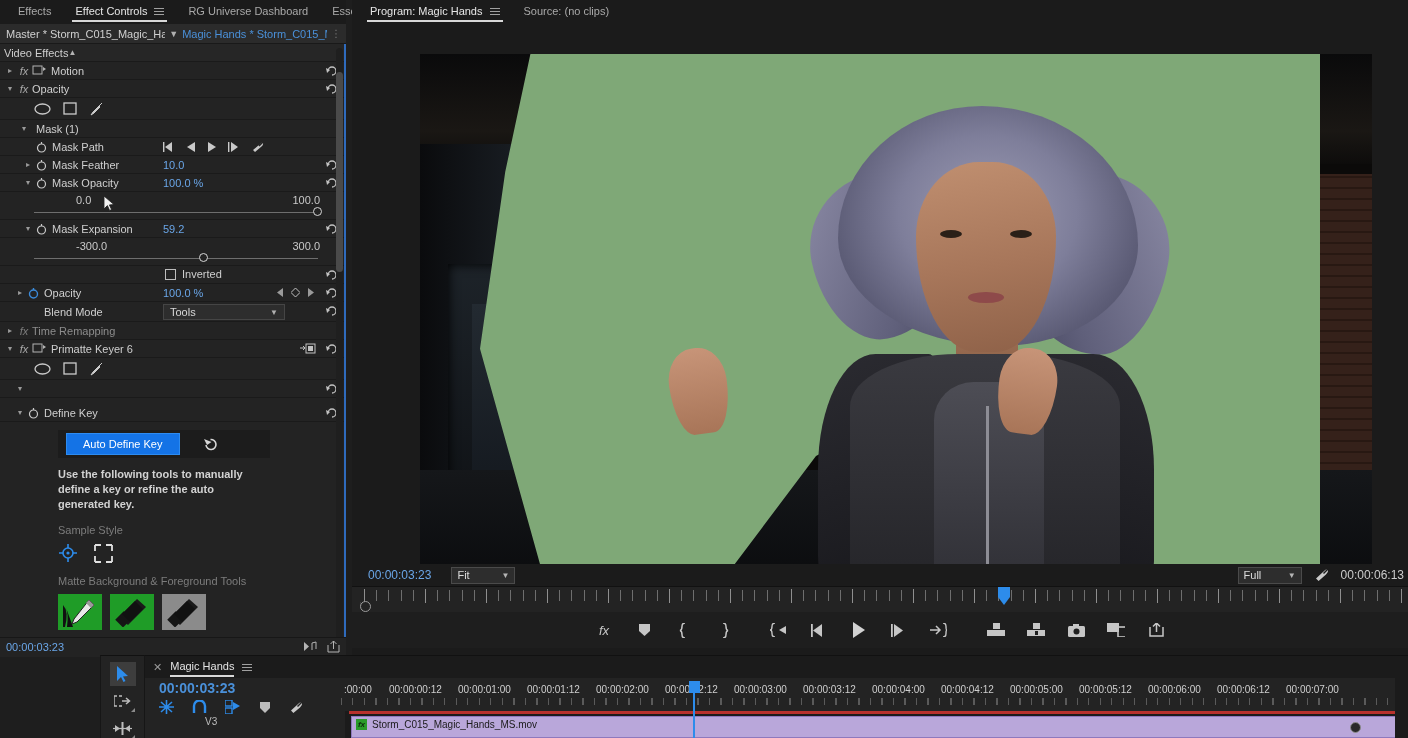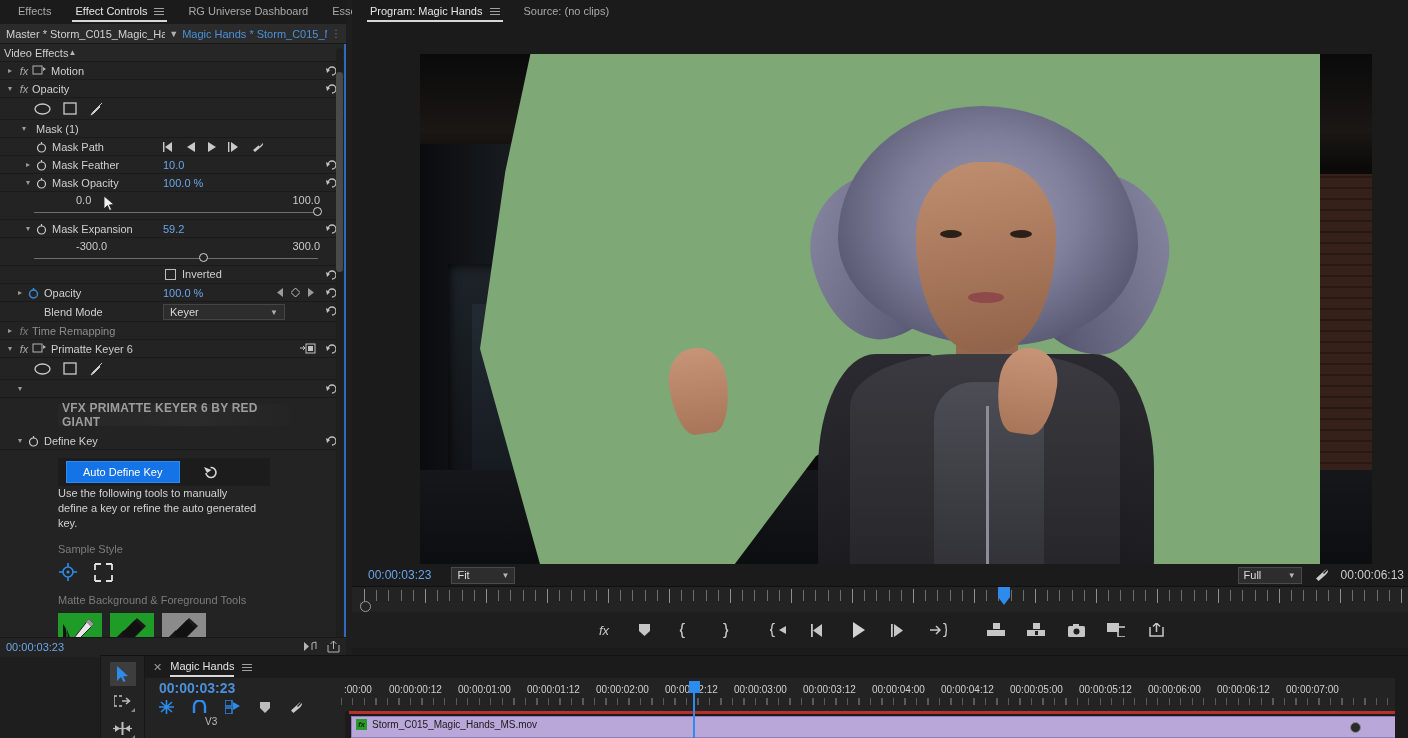--- a/index.html
+++ b/index.html
@@ -101,21 +101,21 @@
   }
   .pm-pane { padding-left:58px; }
   .autokey {
     display:flex; align-items:center; gap:22px; margin-top:8px;
     background:#1c1c1c; width:212px; padding:3px 0 3px 8px;
   }
   .autokey-btn {
     background:#1473e6; color:#fff; font-size:11px;
     padding:4px 16px; border:1px solid #2d8bf0; white-space:nowrap;
   }
-  .pm-help { color:#d2d2d2; font-size:11px; line-height:15px; width:200px;}
+  .pm-help { color:#d2d2d2; font-size:11px; line-height:15px; margin-top:9px; width:200px;font-weight:bold;}
   .pm-sub { color:#7c7c7c; font-size:11px; margin-top:12px;}
   .sample-row { display:flex; align-items:center; gap:16px; margin-top:7px; }
   .matte-row { display:flex; gap:8px; margin-top:7px; }
   .matte-btn { width:44px; height:36px; display:flex; align-items:center; justify-content:center; }
   .matte-btn.g { background:#1f9c27; }
   .matte-btn.k { background:#8b8b8b; }
 
   .ec-foot {
     position:absolute; left:0; bottom:0; width:346px; height:18px;
     background:#232323; border-top:1px solid #171717;
@@ -482,21 +482,21 @@
           <svg width="13" height="13">
               <path d="M3 7 A4 4 0 1 1 7 11" fill="none" stroke="#c2c2c2" stroke-width="1.3"></path>
               <path d="M1 4 L5 6 L2 9 Z" fill="#c2c2c2"></path>
             </svg>
         </span>
       </div>
 
       <div class="selrow">
         <span class="label" style="margin-left:44px">Blend Mode</span>
         <span class="selbox">
-          <span>Keyer</span>
+          <span>Tools</span>
           <span class="cv">▼</span>
         </span>
         <span class="reset">
           <svg width="13" height="13">
               <path d="M3 7 A4 4 0 1 1 7 11" fill="none" stroke="#c2c2c2" stroke-width="1.3"></path>
               <path d="M1 4 L5 6 L2 9 Z" fill="#c2c2c2"></path>
             </svg>
         </span>
       </div>
 
@@ -544,21 +544,20 @@
       <div class="row" style="padding-left:14px">
         <span class="arrow open"></span>
         <span class="reset">
           <svg width="13" height="13">
               <path d="M3 7 A4 4 0 1 1 7 11" fill="none" stroke="#c2c2c2" stroke-width="1.3"></path>
               <path d="M1 4 L5 6 L2 9 Z" fill="#c2c2c2"></path>
             </svg>
         </span>
       </div>
 
-      <div class="primatte-banner">VFX PRIMATTE KEYER 6 BY RED GIANT</div>
 
       <div class="row" style="padding-left:14px; margin-top:6px">
         <span class="arrow open"></span>
         <span class="stopw">
           <svg width="11" height="12">
               <circle cx="5.5" cy="7" r="4" fill="none" stroke="#c9c9c9" stroke-width="1.2"></circle>
               <path d="M5.5 1 L5.5 3" stroke="#c9c9c9" stroke-width="1.2"></path>
             </svg>
         </span>
         <span class="label" style="margin-left:4px">Define Key</span>

